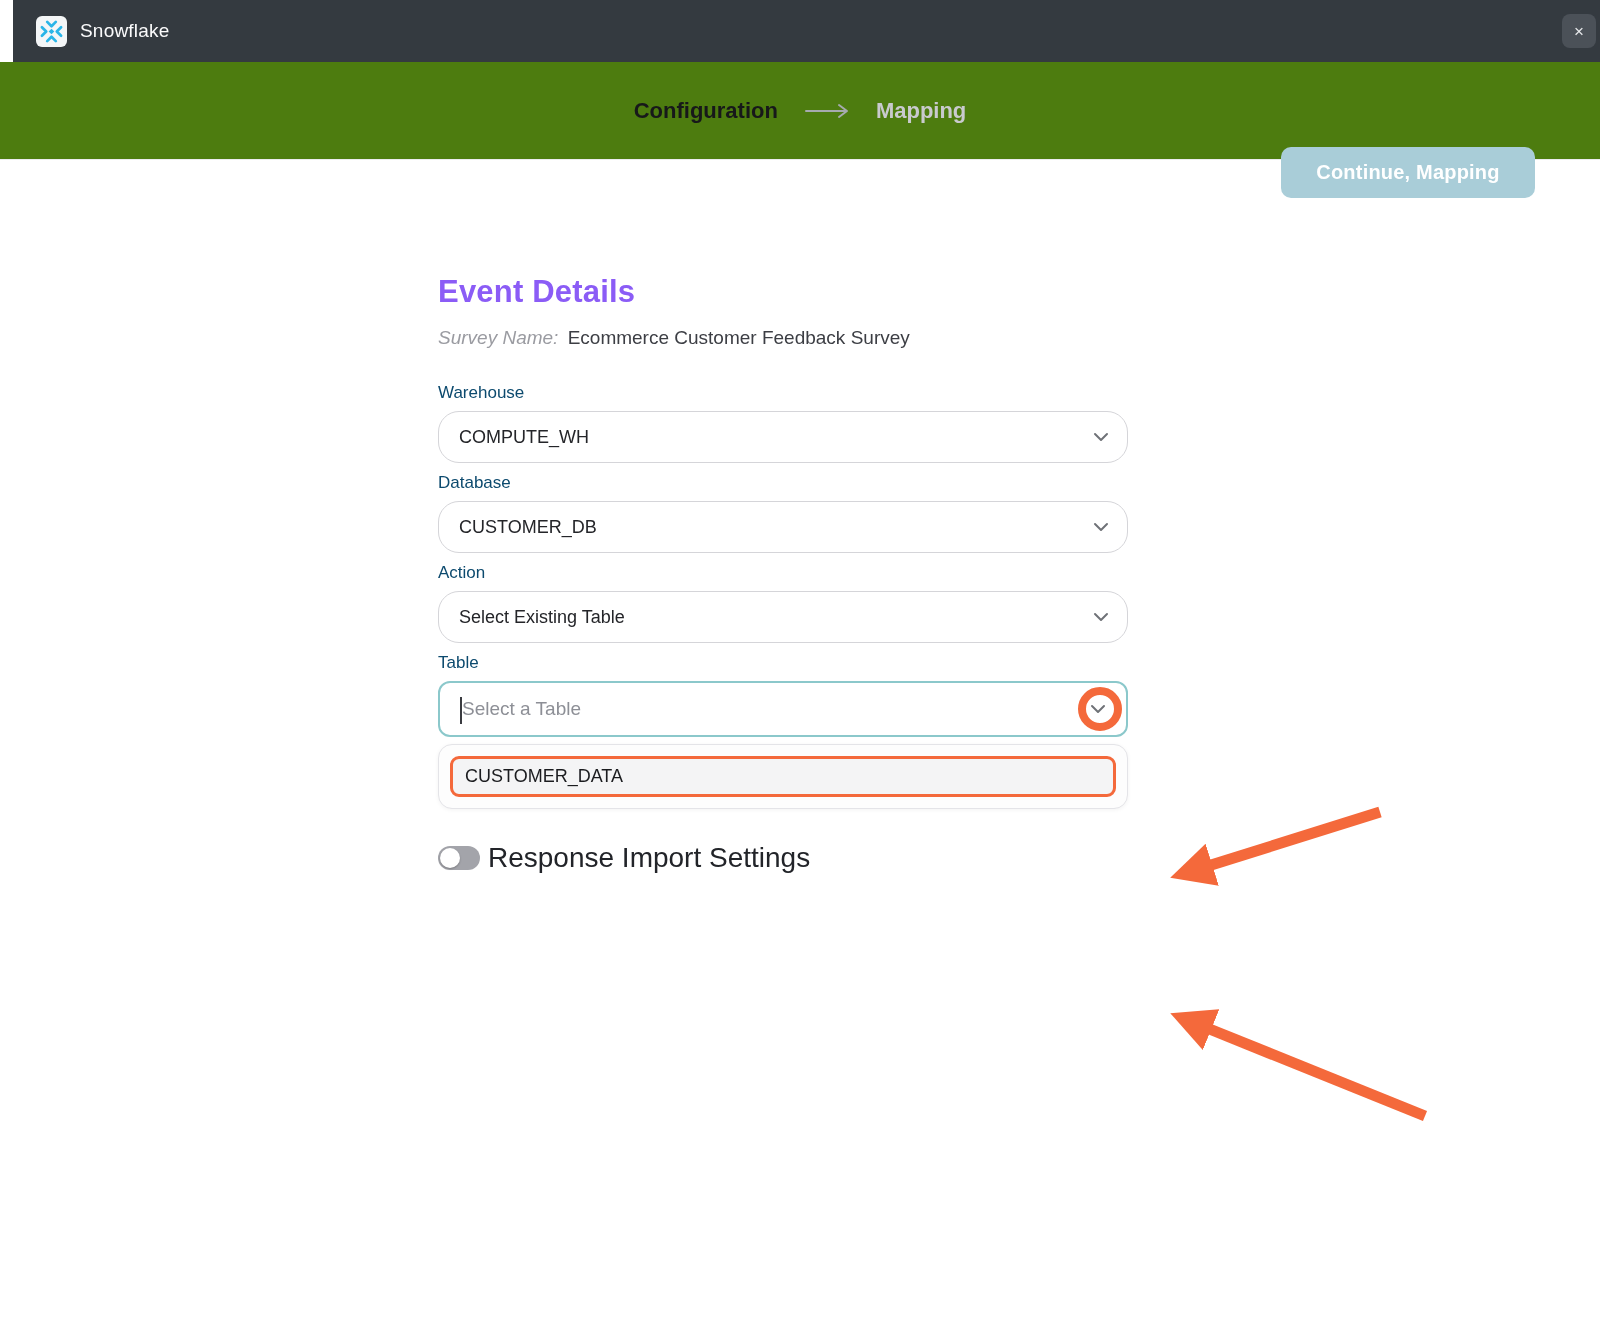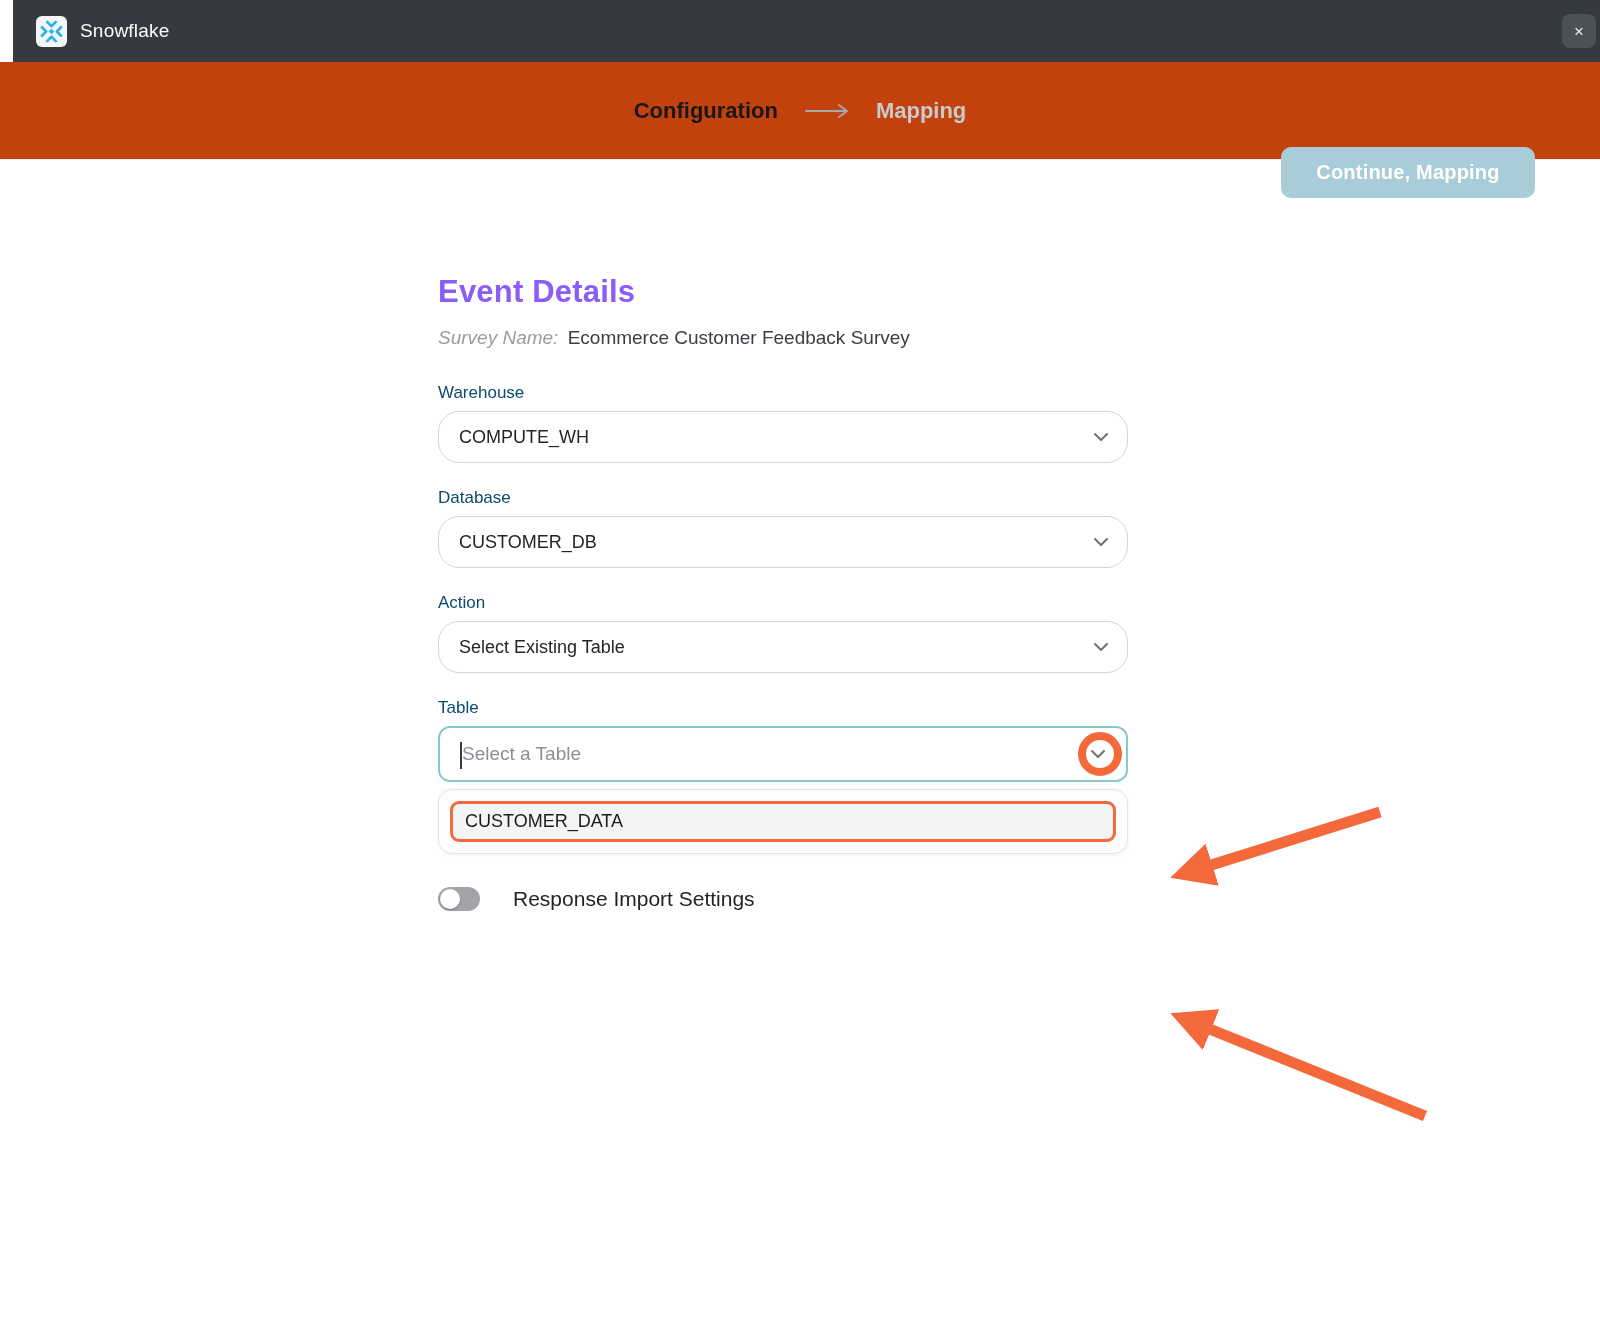--- a/index.html
+++ b/index.html
@@ -24,21 +24,21 @@
     position: absolute; right: 17px; top: 14px; width: 34px; height: 34px;
     background: #4b5158; border: none; border-radius: 8px; color: #e8eaec;
     font-size: 17px; line-height: 1; cursor: pointer;
     display: flex; align-items: center; justify-content: center;
     font-family: "Liberation Sans", sans-serif;
   }
 
   
   .stepheader {
     position: absolute; top: 62px; left: 0; width: 1600px; height: 98px;
-    background: #c2410c; border-bottom: 1px solid #ececee;
+    background: #4d7c0f; border-bottom: 1px solid #ececee;
   }
   .stepper {
     position: absolute; left: 0; right: 0; top: 0; height: 98px;
     display: flex; align-items: center; justify-content: center; gap: 26px;
   }
   .step-active { font-size: 22px; font-weight: 700; color: #17181a; }
   .step-upcoming { font-size: 22px; font-weight: 600; color: #c9cace; }
   .step-arrow-icon { color: #a6aaaf; display: flex; align-items: center; }
   .continue-btn {
     position: absolute; right: 65px; top: 85px; width: 254px; height: 51px;
@@ -47,21 +47,21 @@
     font-family: "Liberation Sans", sans-serif;
   }
 
   
   .content { position: absolute; top: 160px; left: 438px; width: 690px; }
   .page-title { margin-top: 114px; font-size: 31px; font-weight: 700; color: #8b5cf6; letter-spacing: .2px; }
   .survey-line { margin-top: 17px; font-size: 19px; }
   .survey-label { color: #9a9ba1; font-style: italic; }
   .survey-value { color: #3c3e44; margin-left: 4px; }
 
-  .field-group { margin-top: 25px; }
+  .field-group { margin-top: 10px; }
   .field-label { font-size: 17px; color: #0c4a6e; margin-bottom: 8px; }
   .select-box {
     position: relative; height: 52px; border: 1px solid #d5d5d9; border-radius: 21px;
     background: #ffffff; display: flex; align-items: center; padding: 0 20px;
     font-size: 18px; color: #242529; cursor: pointer;
   }
   .chevron { position: absolute; right: 18px; top: 50%; transform: translateY(-50%); display: flex; }
 
   
   .table-box {
@@ -94,21 +94,21 @@
   
   .toggle-row { margin-top: 33px; display: flex; align-items: center; }
   .toggle {
     position: relative; width: 42px; height: 24px; border-radius: 12px;
     background: #a3a4aa; cursor: pointer; flex: 0 0 auto;
   }
   .toggle-knob {
     position: absolute; left: 2px; top: 2px; width: 20px; height: 20px;
     border-radius: 50%; background: #ffffff; box-shadow: 0 1px 2px rgba(0,0,0,.25);
   }
-  .toggle-label { margin-left: 33px; font-size: 21px; color: #222429; }
+  .toggle-label { margin-left: 8px; font-size: 28px; color: #222429; }
 
   
   .annot-overlay { position: absolute; top: 0; left: 0; width: 1600px; height: 1323px; pointer-events: none; z-index: 6; }
 </style>
 </head>
 <body>
 
 <div class="topbar">
   <div class="logo-box">
     <svg width="23" height="23" viewBox="0 0 24 24" fill="none" stroke="#29b5e8" stroke-width="2.8" stroke-linecap="round" stroke-linejoin="round">

